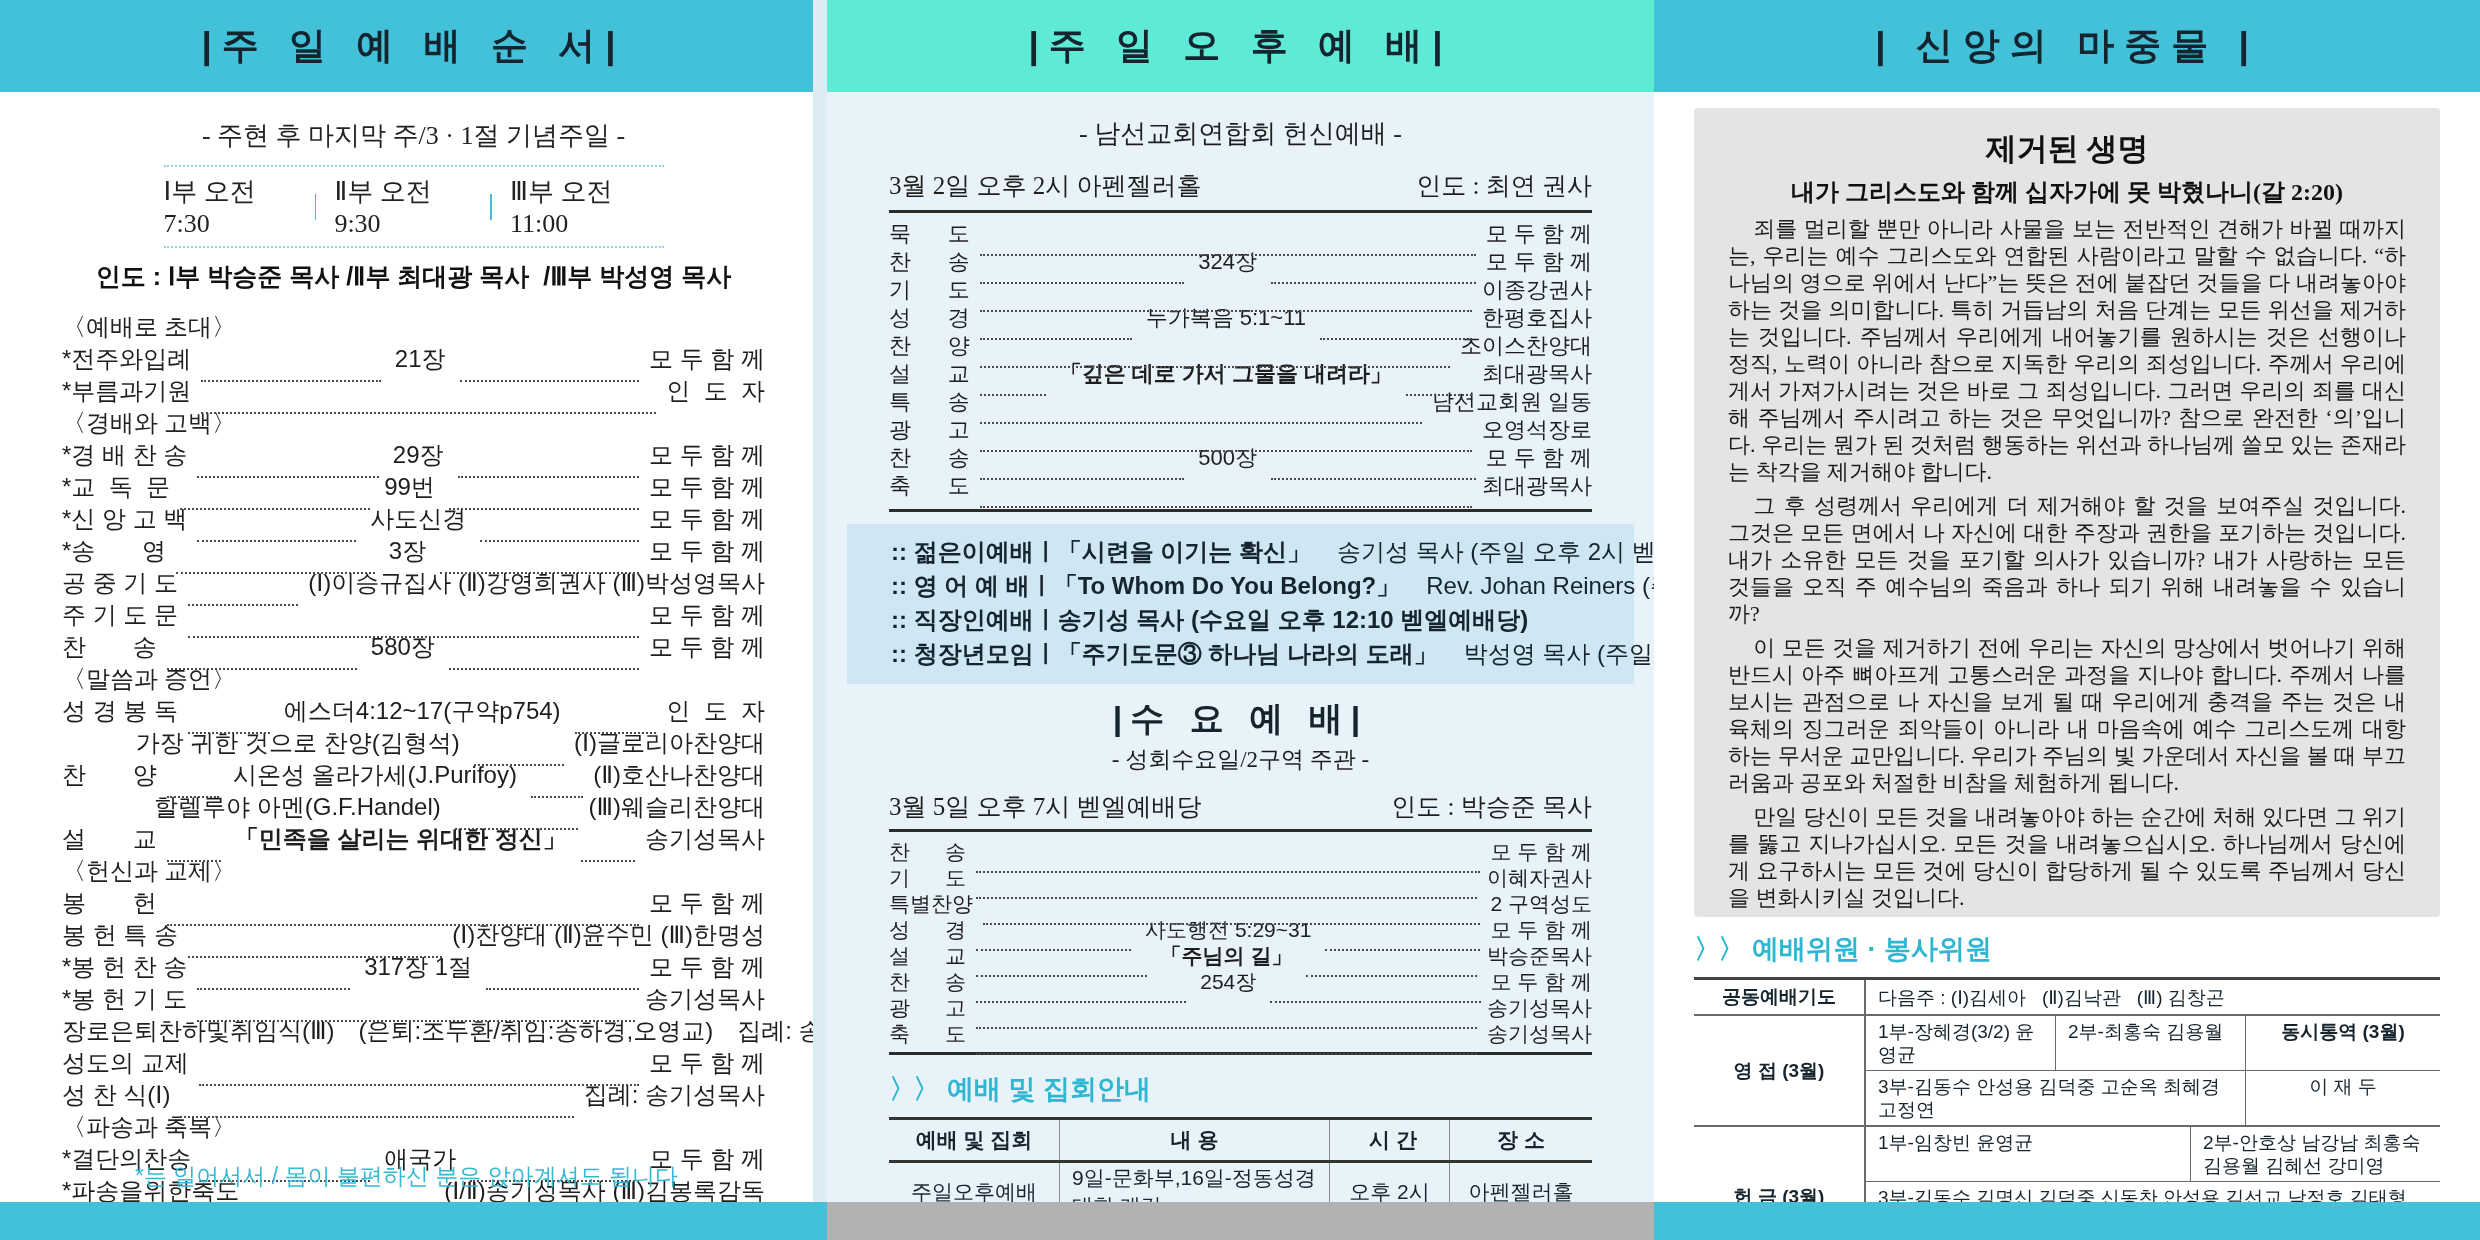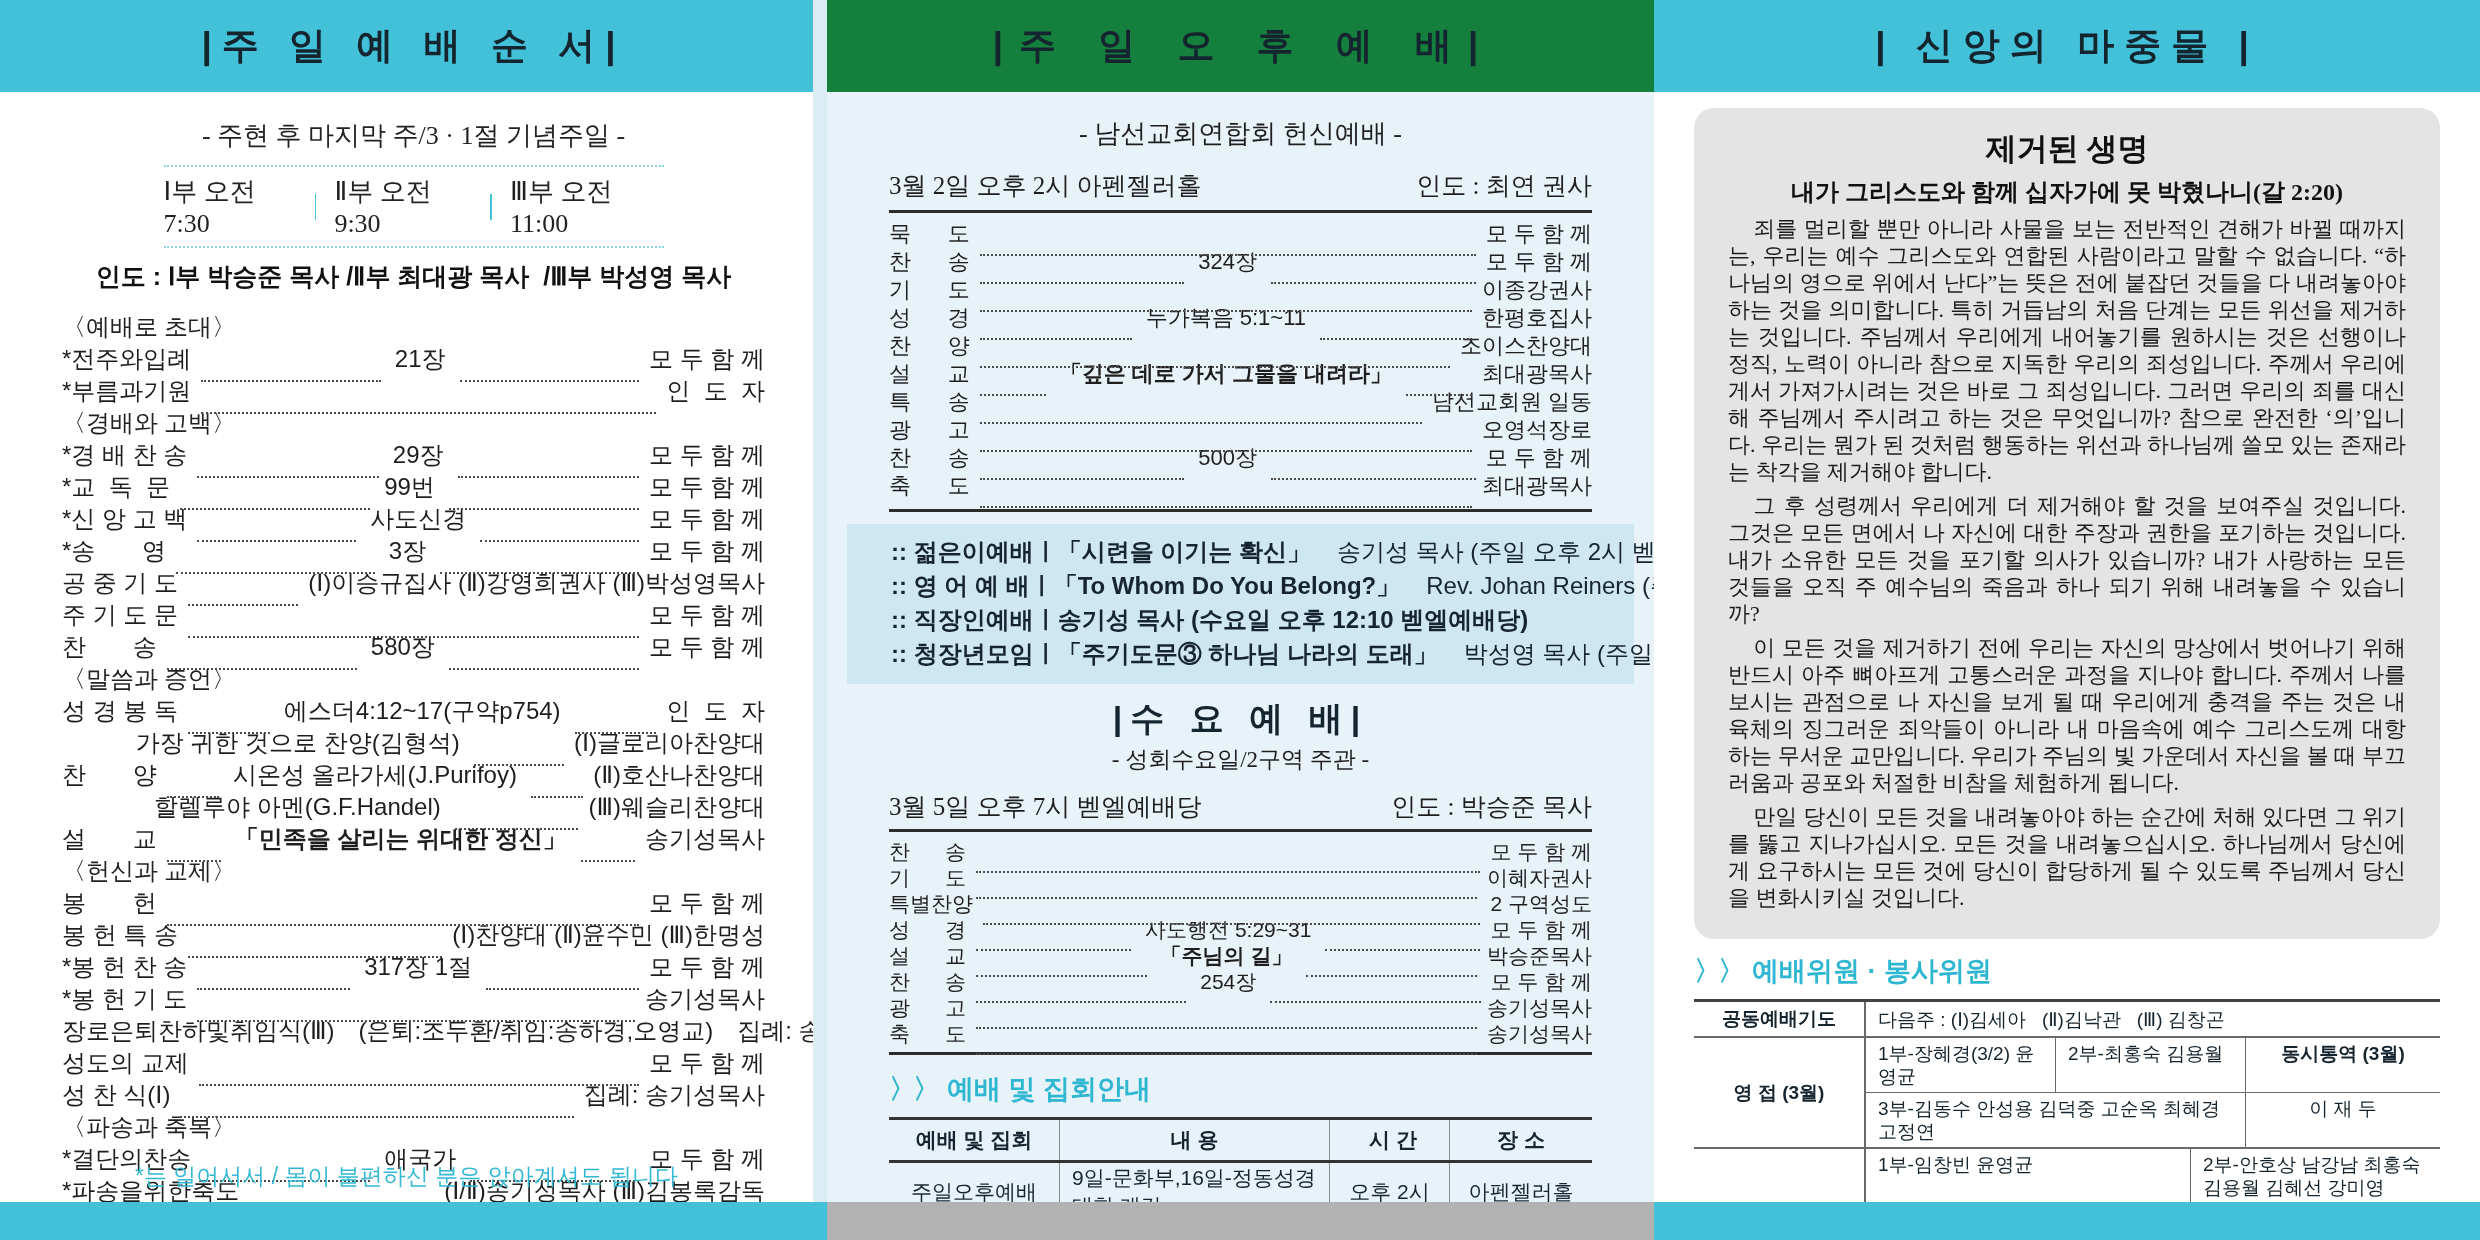--- a/index.html
+++ b/index.html
@@ -7,21 +7,21 @@
     width:2480px;height:1240px;overflow:hidden;display:flex;
     font-family:"Liberation Sans",sans-serif;color:#1e1e1e;background:#ffffff;
   }
   .panel{position:relative;height:1240px;box-sizing:border-box;}
   #panel-left{width:827px;background:#ffffff;}
   #panel-mid{width:827px;background:#e7f2f9;}
   #panel-right{width:826px;background:#ffffff;}
 
   .band{height:92px;display:flex;align-items:center;justify-content:center;}
   .band.cyan{background:#42c1d9;}
-  .band.gray{background:#15803d;font-family:Liberation Mono, monospace;}
+  .band.gray{background:#5eead4;}
   .band-title{font-size:37px;font-weight:700;color:#15252f;letter-spacing:10px;white-space:pre;}
 
   .bbar{position:absolute;left:0;right:0;bottom:0;height:38px;}
   .bbar.cyan{background:#42c1d9;}
   .bbar.gray{background:#b2b2b2;}
 
   .fold{position:absolute;top:0;right:0;width:14px;height:1202px;background:#dcecf5;}
 
   
   .l-sub{margin-top:26px;text-align:center;font-family:"Liberation Serif",serif;font-size:26px;color:#222;}
@@ -60,21 +60,21 @@
   .sec-head .chev{margin-right:10px;letter-spacing:-3px;}
   table.guide{width:100%;margin-top:10px;border-collapse:collapse;font-size:21px;color:#15242e;}
   table.guide th{border-top:3px solid #333;border-bottom:3px solid #333;height:38px;font-weight:700;}
   table.guide td{border-bottom:1.5px solid #8a8a8a;height:44px;text-align:center;}
   table.guide tr:last-child td{border-bottom:3px solid #333;}
   table.guide th+th,table.guide td+td{border-left:1.5px solid #8a8a8a;}
   table.guide td.cont{text-align:left;padding-left:12px;}
   .col-name{width:168px;}.col-time{width:110px;padding-left:8px;}.col-place{width:140px;}
 
   
-  .essay{margin:16px 40px 0;background:#e4e4e4;border-radius:20px;padding:20px 34px 28px;}
+  .essay{margin:16px 40px 0;background:#e4e4e4;border-radius:4px;padding:20px 34px 6px;}
   .essay-title{text-align:center;font-size:31px;font-weight:700;font-family:"Liberation Serif",serif;color:#101010;}
   .essay-verse{text-align:center;font-size:24px;font-weight:700;font-family:"Liberation Serif",serif;margin-top:6px;color:#101010;}
   .essay p{margin:7px 0 0;font-family:"Liberation Serif",serif;font-size:22px;line-height:27px;
     text-align:justify;text-indent:1.15em;color:#1b1b1b;}
   .r-sec{margin:14px 0 0 40px;}
   .committee{margin:10px 40px 0;border-top:3px solid #444;font-size:19px;color:#15242e;}
   .c-row{display:flex;border-bottom:2px solid #6a6a6a;}
   .c-label{flex:0 0 166px;display:flex;align-items:center;justify-content:center;text-align:center;
     font-weight:700;border-right:2px solid #6a6a6a;padding:4px 2px;white-space:pre;}
   .c-body{flex:1;display:flex;flex-direction:column;justify-content:center;}

